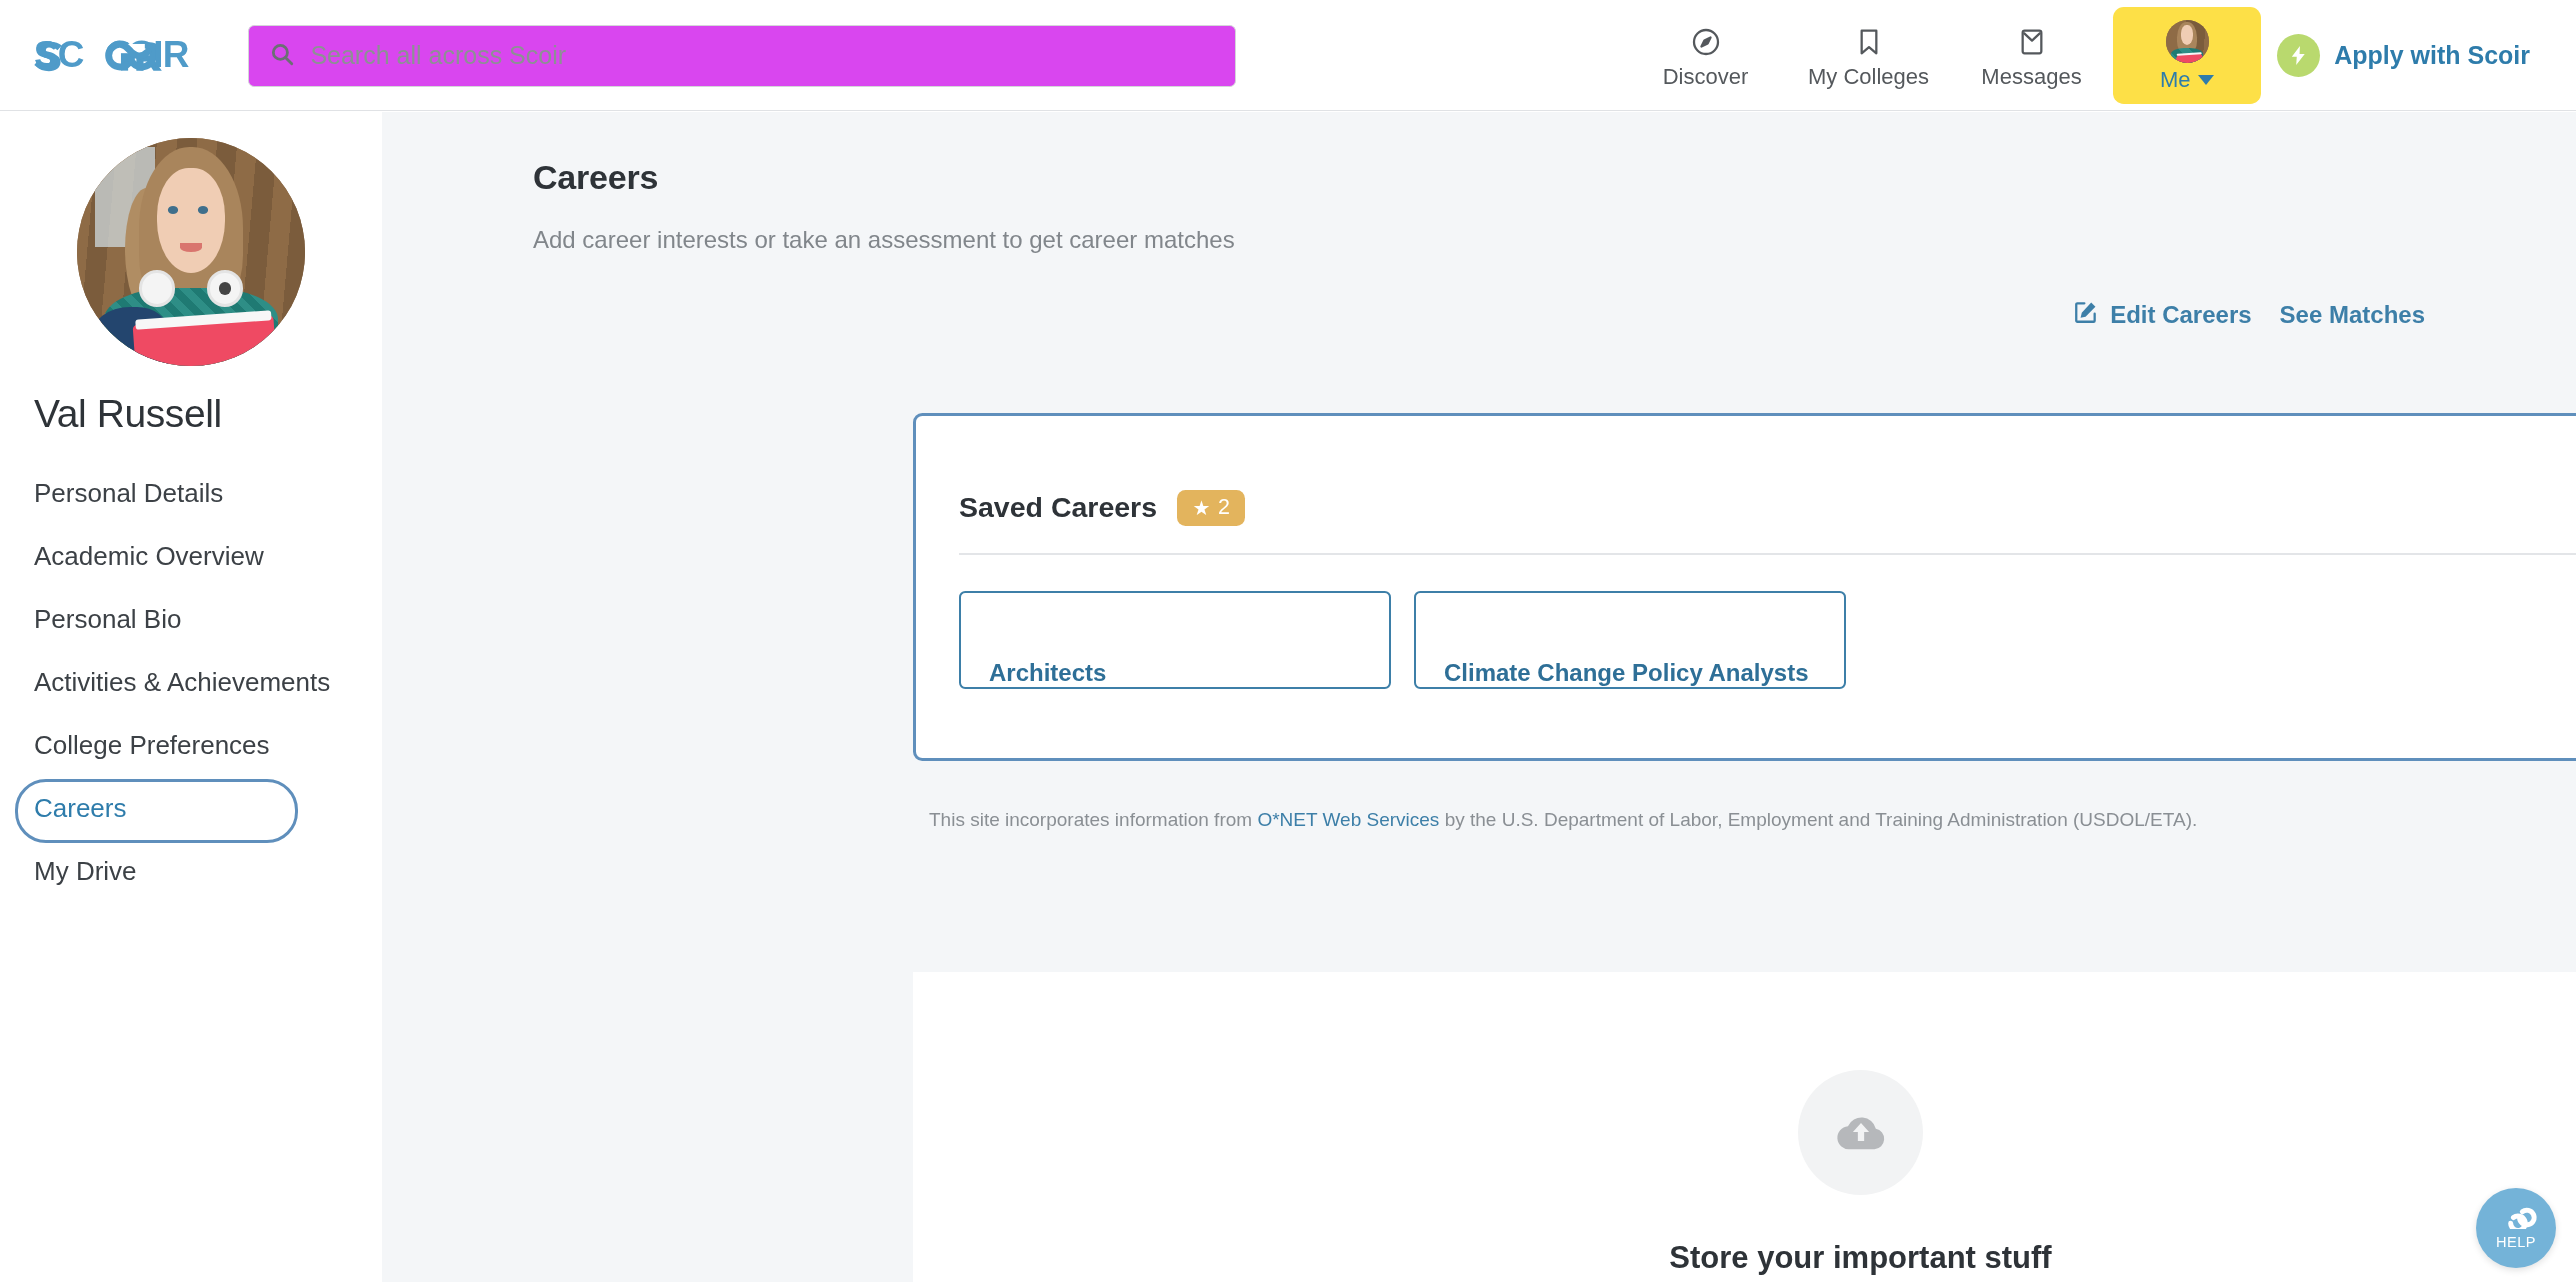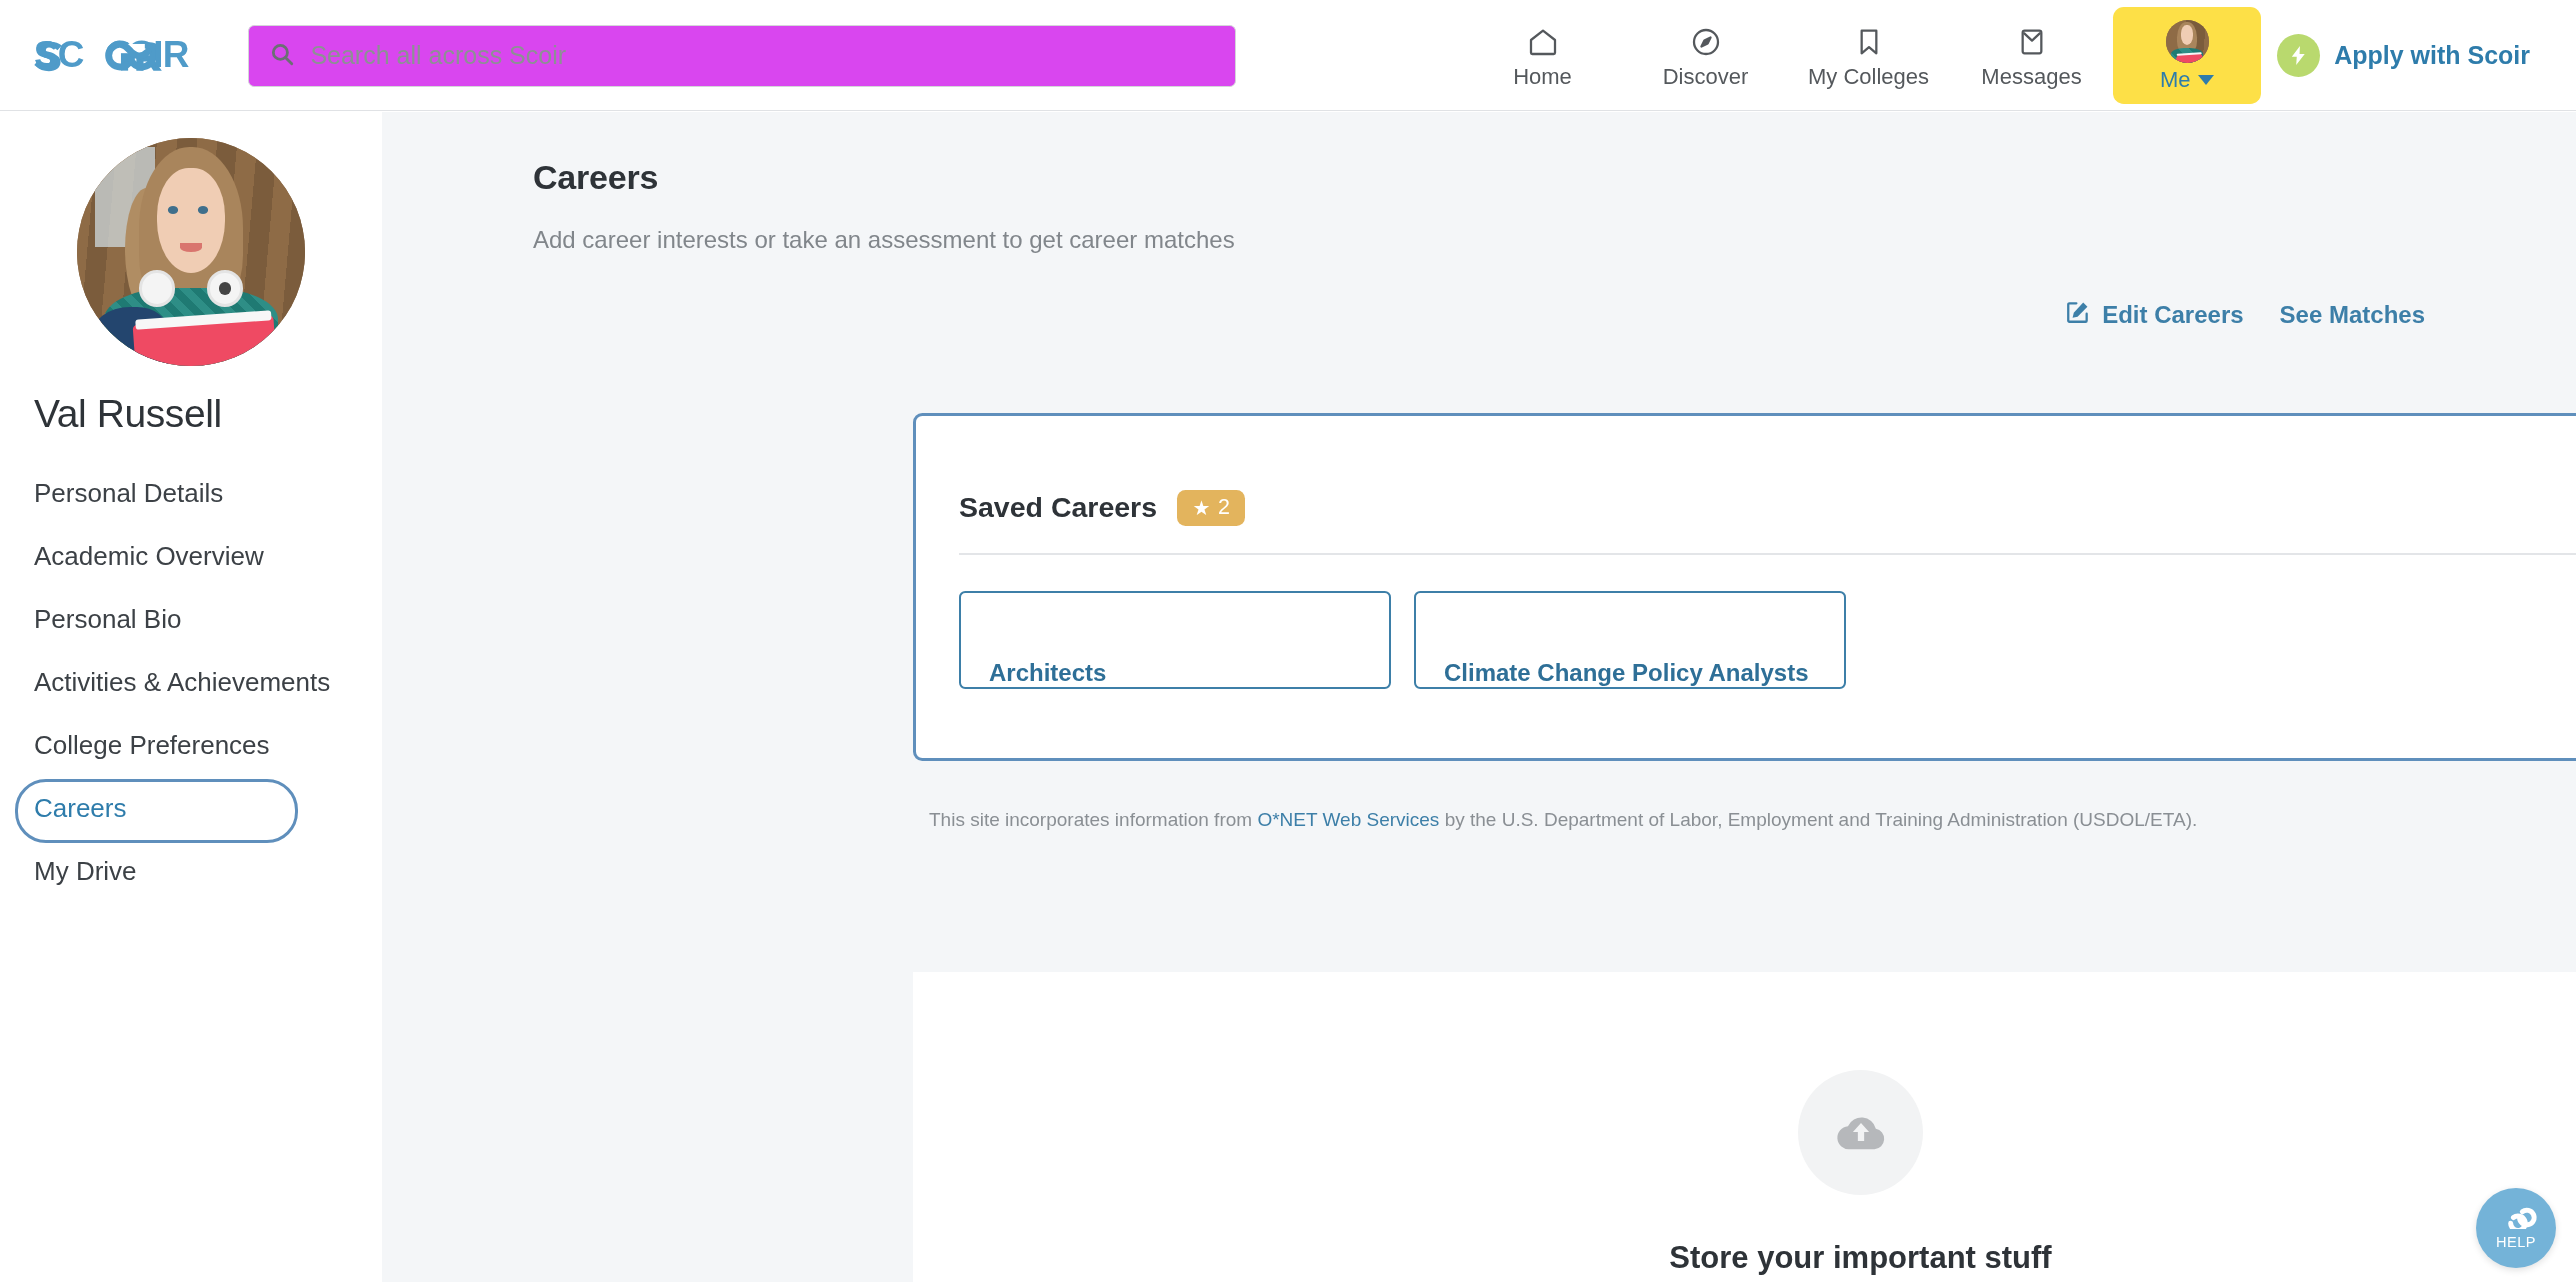--- a/index.html
+++ b/index.html
@@ -270,21 +270,21 @@
     left: 151px; top: 114px;
     font-size: 24px;
     color: #81868b;
   }
 
   .hdr-actions {
     position: absolute;
     right: 151px; top: 187px;
     display: flex;
     align-items: center;
-    gap: 36px;
+    gap: 28px;
   }
   .hdr-link {
     display: flex;
     align-items: center;
     gap: 10.8px;
     font-size: 24px;
     font-weight: bold;
     color: #3d7fa8;
     cursor: pointer;
     white-space: nowrap;
@@ -476,28 +476,20 @@
       <svg width="26" height="26" viewBox="0 0 24 24" fill="none" stroke="#6b6f74" stroke-width="2.6" stroke-linecap="round">
         <circle cx="10.5" cy="10.5" r="6.5"></circle>
         <line x1="15.4" y1="15.4" x2="21" y2="21"></line>
       </svg>
     </span>
     <input class="search-input" type="text" placeholder="Search all across Scoir" style="">
   </div>
 
   <div class="nav-items">
 
-    <div class="nav-item">
-      <span class="nav-ico">
-        <svg width="32" height="32" viewBox="0 0 24 24" fill="none" stroke="#54585c" stroke-width="1.7" stroke-linejoin="round">
-          <path d="M3 10.5 12 3.5l9 7V20a1 1 0 0 1-1 1H4a1 1 0 0 1-1-1z"></path>
-        </svg>
-      </span>
-      <span class="nav-lbl">Home</span>
-    </div>
 
     <div class="nav-item">
       <span class="nav-ico">
         <svg width="32" height="32" viewBox="0 0 24 24" fill="none" stroke="#54585c" stroke-width="1.7" stroke-linejoin="round">
           <circle cx="12" cy="12" r="9"></circle>
           <path d="M15.4 8.6 10.8 10.8 8.6 15.4 13.2 13.2z" fill="#54585c"></path>
         </svg>
       </span>
       <span class="nav-lbl">Discover</span>
     </div>

